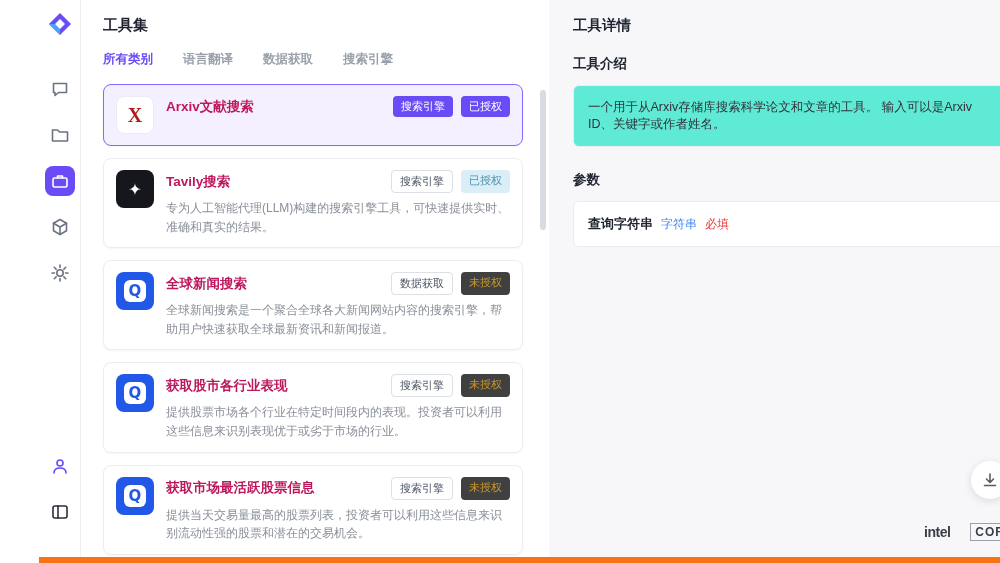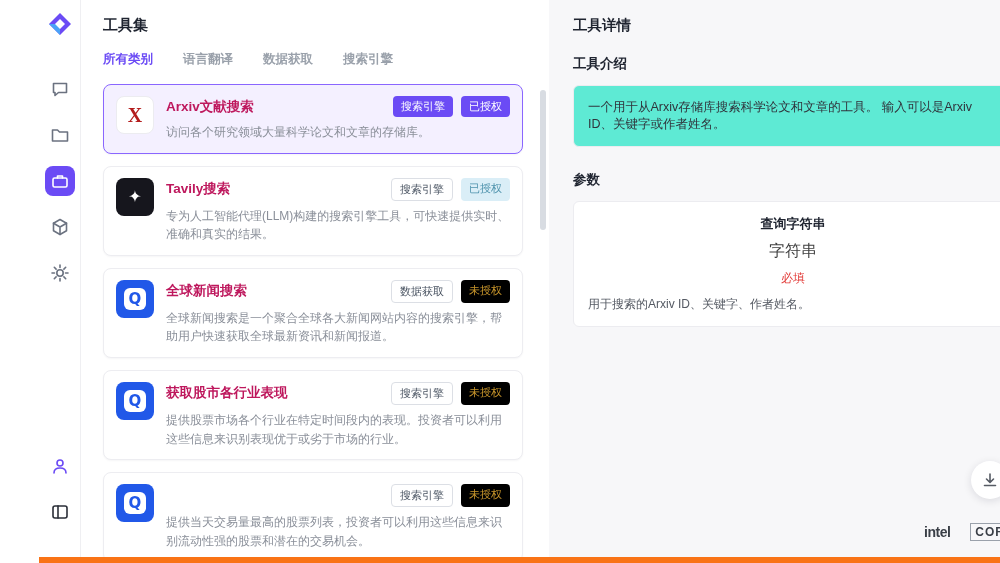--- a/index.html
+++ b/index.html
@@ -33,33 +33,33 @@
   .tool-icon.news { background:#2158e8; color:#fff; font-size:17px; font-family:"DejaVu Sans",sans-serif; }
   .tool-icon.news .q { background:#fff; color:#2158e8; width:22px; height:22px; border-radius:6px; display:flex; align-items:center; justify-content:center; font-size:15px; font-weight:bold; }
   .tool-body { flex:1; min-width:0; }
   .tool-top { display:flex; align-items:center; }
   .tool-name { font-size:13.5px; font-weight:bold; color:#be185d; }
   .badges { margin-left:auto; display:flex; gap:8px; }
   .badge { font-size:11px; padding:3px 8px; border-radius:4px; white-space:nowrap; }
   .badge.solid { background:#6b4bf5; color:#fff; }
   .badge.outline { background:#fff; border:1px solid #dcdfe5; color:#4b5563; }
   .badge.cyan { background:#daeef7; color:#4f93ad; }
-  .badge.warn { background:#000000; color:#c9962b;text-align:center; }
+  .badge.warn { background:#404040; color:#c9962b;text-align:center; }
   .tool-desc { margin-top:6px; font-size:12px; line-height:1.55; color:#8a8f99; display:-webkit-box; -webkit-line-clamp:3; -webkit-box-orient:vertical; overflow:hidden; }
   .scrollbar { position:absolute; right:3px; top:90px; width:6px; height:140px; background:#d8dce2; border-radius:3px; cursor:pointer; }
 
   
   .detail-pane { flex:1; background:#f7f7f9; padding:16px 26px 8px 24px; position:relative; }
   .detail-title { font-size:14.5px; font-weight:bold; margin-bottom:20px; }
   .section-title { font-size:13.5px; font-weight:bold; margin-bottom:12px; }
   .intro-card { background:#5eead4; border:1px solid #ececf0; border-radius:6px; padding:13px 14px; font-size:12.5px; color:#30343c; margin-bottom:24px; }
   .param-card { background:#fff; border:1px solid #ececf0; border-radius:6px; padding:13px 14px; }
-  .param-top { display:flex; align-items:center; gap:8px;flex-direction:column; }
+  .param-top { display:flex; align-items:flex-end; gap:8px; }
   .param-name { font-size:13px; font-weight:bold; color:#1f2430; }
-  .param-type { font-size:16px; color:#404040; }
+  .param-type { font-size:12px; color:#3b82f6; }
   .param-required { font-size:12px; color:#e23c39; }
   .param-desc { margin-top:9px; font-size:12px; color:#555a63; }
 
   .fab { position:absolute; right:30px; bottom:58px; width:38px; height:38px; border-radius:50%; background:#fff; box-shadow:0 2px 8px rgba(20,20,40,.12); display:flex; align-items:center; justify-content:center; cursor:pointer; }
   .fab svg { stroke:#565b64; fill:none; stroke-width:1.6; stroke-linecap:round; stroke-linejoin:round; }
   .brand { position:absolute; right:20px; bottom:16px; display:flex; align-items:center; gap:20px; color:#3a3f47; }
   .brand .b1 { font-size:14px; font-weight:bold; letter-spacing:-0.5px; }
   .brand .b2 { font-size:12px; font-weight:bold; letter-spacing:1px; border:1px solid #9aa1ab; padding:1px 4px; border-radius:0; }
 </style>
 </head>
@@ -133,21 +133,20 @@
       <div class="card selected">
         <div class="tool-icon arxiv">X</div>
         <div class="tool-body">
           <div class="tool-top">
             <span class="tool-name">Arxiv文献搜索</span>
             <span class="badges">
               <span class="badge solid">搜索引擎</span>
               <span class="badge solid">已授权</span>
             </span>
           </div>
-          <div class="tool-desc">访问各个研究领域大量科学论文和文章的存储库。</div>
         </div>
       </div>
 
       <div class="card">
         <div class="tool-icon tavily">✦</div>
         <div class="tool-body">
           <div class="tool-top">
             <span class="tool-name">Tavily搜索</span>
             <span class="badges">
               <span class="badge outline">搜索引擎</span>
@@ -189,20 +188,21 @@
           <div class="tool-desc">提供股票市场各个行业在特定时间段内的表现。投资者可以利用这些信息来识别表现优于或劣于市场的行业。</div>
         </div>
       </div>
 
       <div class="card">
         <div class="tool-icon news">
             <span class="q">Q</span>
           </div>
         <div class="tool-body">
           <div class="tool-top">
+            <span class="tool-name">获取市场最活跃股票信息</span>
             <span class="badges">
               <span class="badge outline">搜索引擎</span>
               <span class="badge warn">未授权</span>
             </span>
           </div>
           <div class="tool-desc">提供当天交易量最高的股票列表，投资者可以利用这些信息来识别流动性强的股票和潜在的交易机会。</div>
         </div>
       </div>
 
     </div>
@@ -218,21 +218,20 @@
       <span>一个用于从Arxiv存储库搜索科学论文和文章的工具。 输入可以是Arxiv ID、关键字或作者姓名。</span>
     </div>
 
     <h3 class="section-title">参数</h3>
     <div class="param-card">
       <div class="param-top">
         <span class="param-name">查询字符串</span>
         <span class="param-type">字符串</span>
         <span class="param-required">必填</span>
       </div>
-      <div class="param-desc">用于搜索的Arxiv ID、关键字、作者姓名。</div>
     </div>
 
     <div class="fab">
       <svg width="18" height="18" viewBox="0 0 18 18">
           <path d="M9 3v8M5.5 8L9 11.5 12.5 8M3.5 14.5h11"></path>
         </svg>
     </div>
 
     <div class="brand">
       <span class="b1">intel</span>

